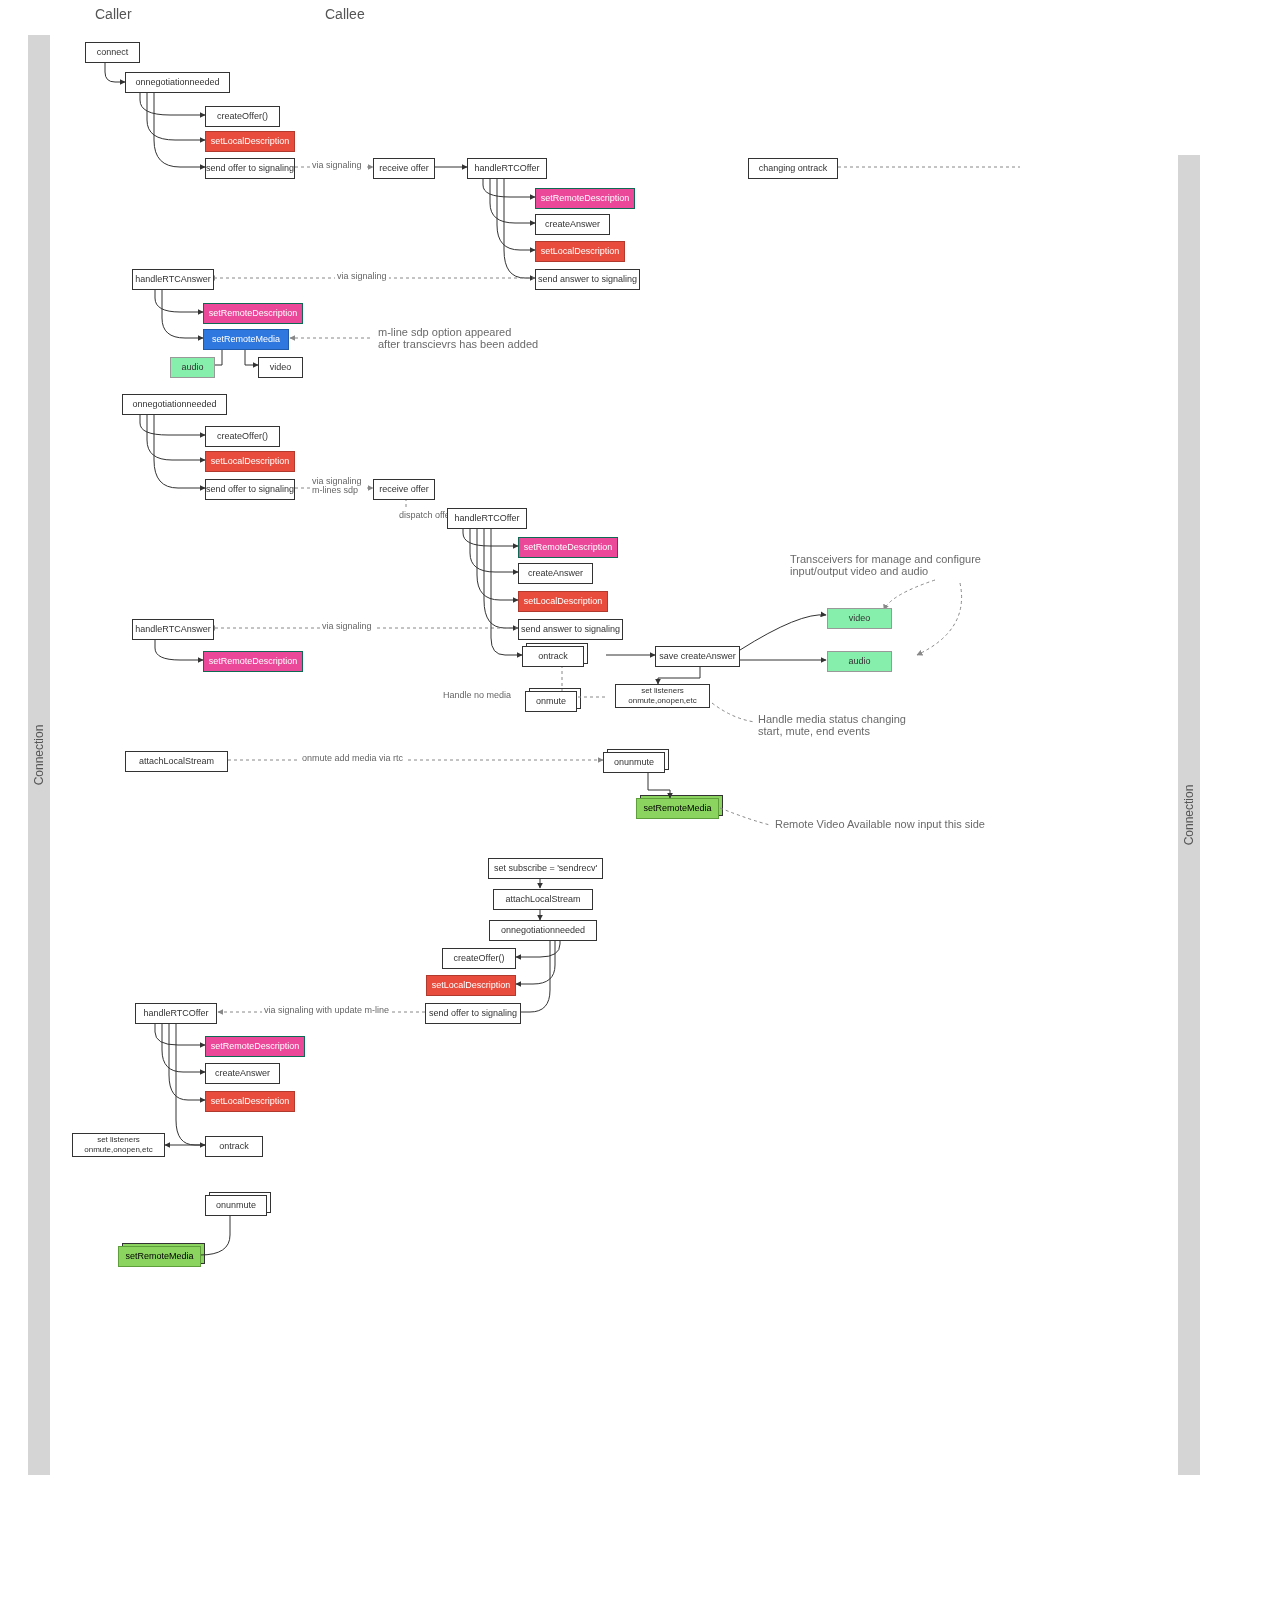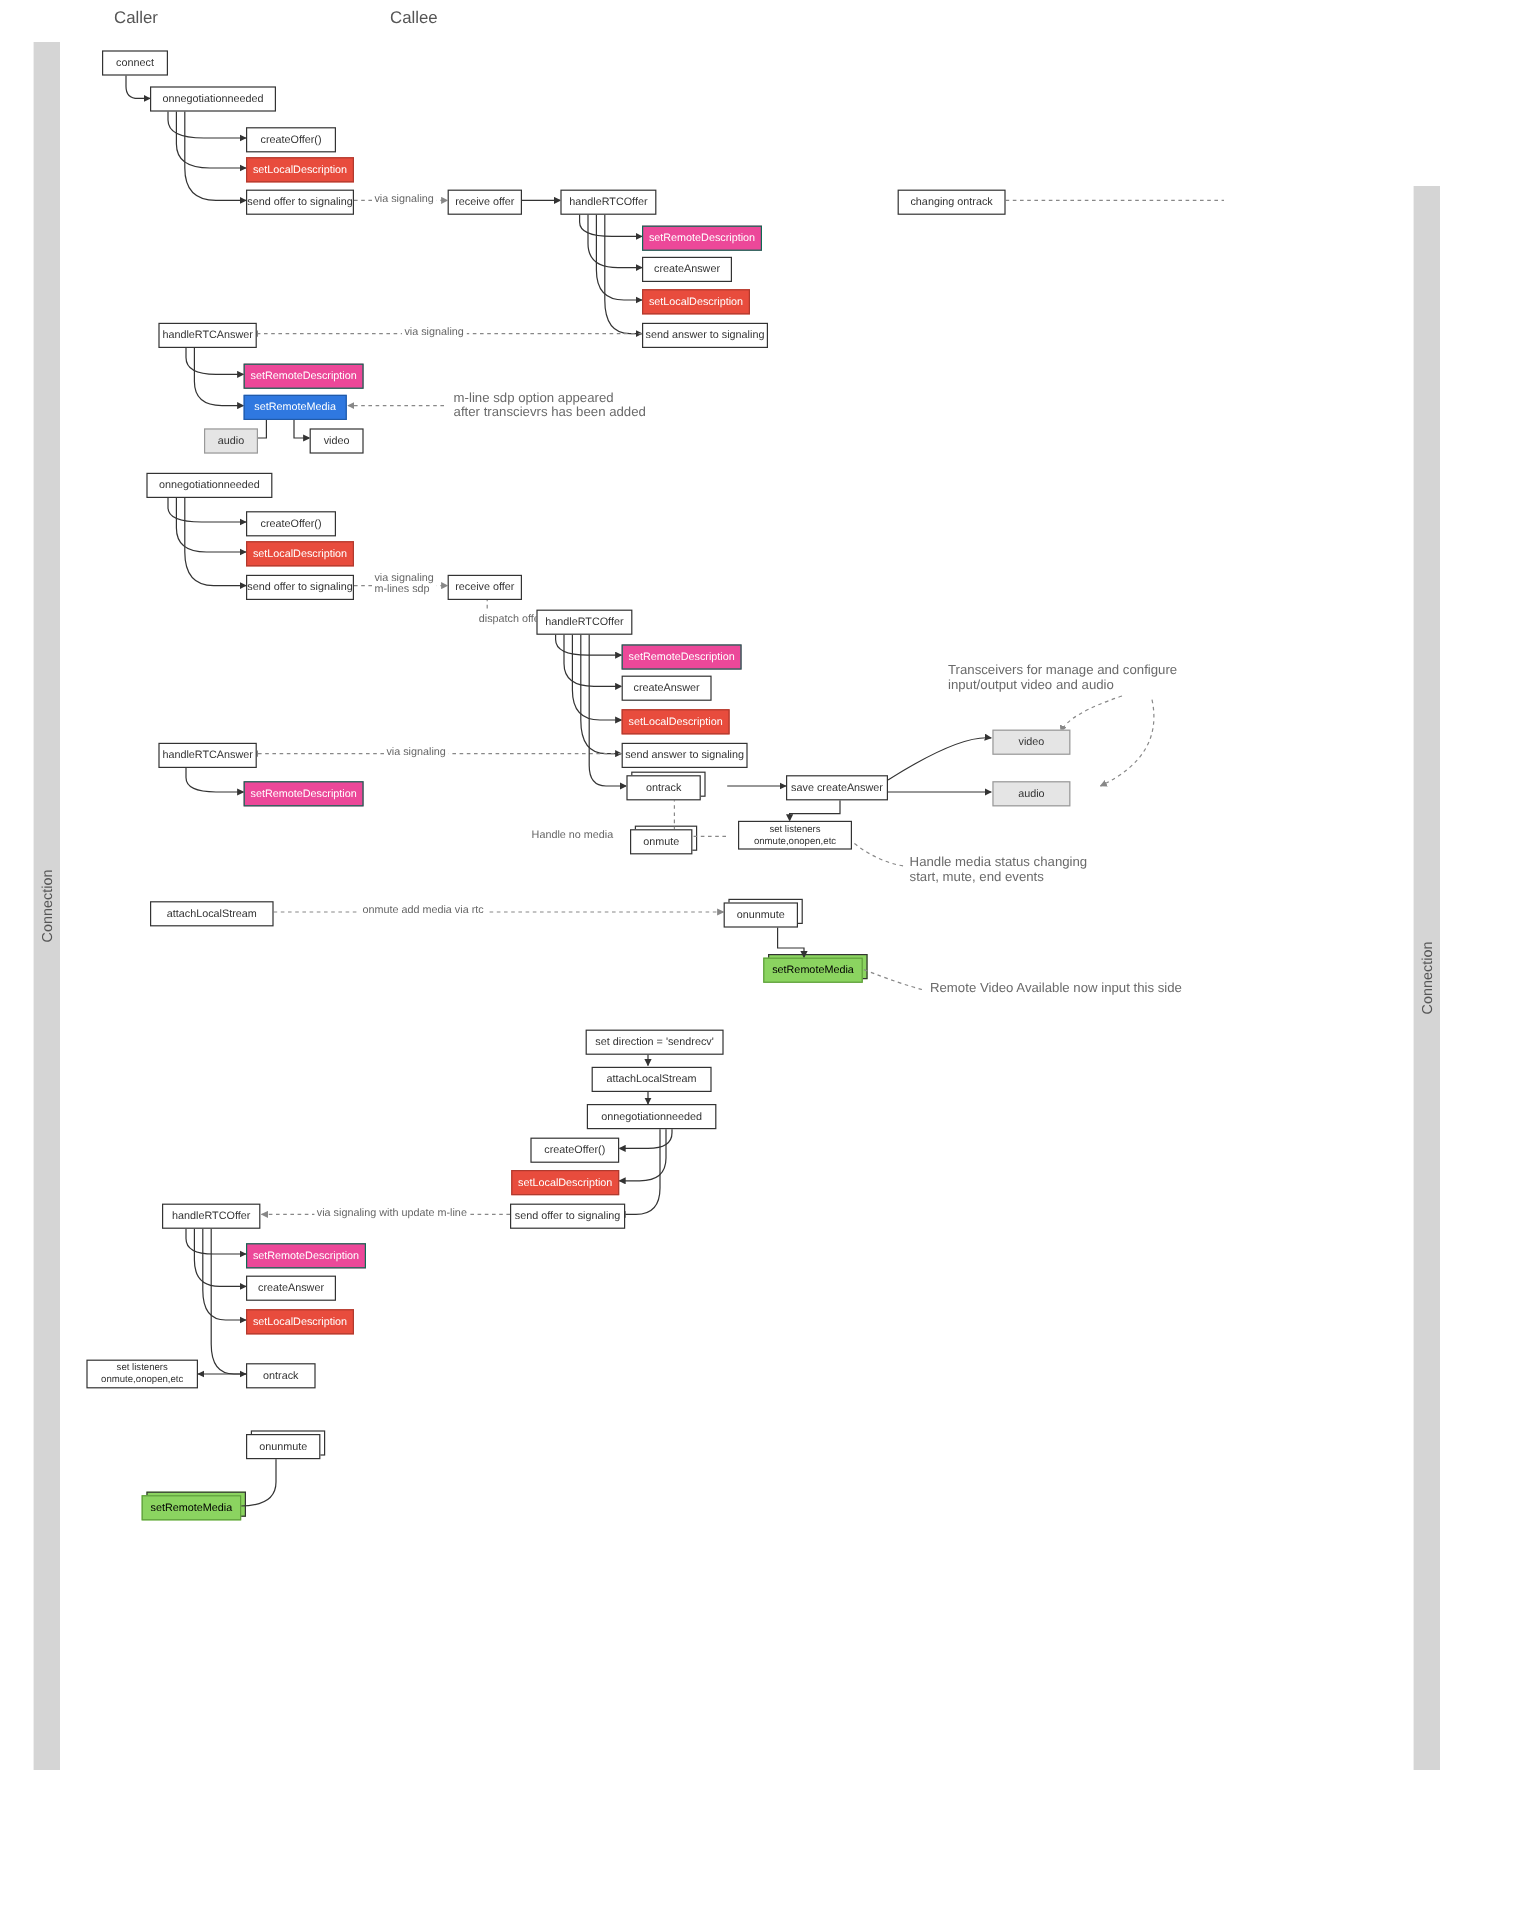--- a/index.html
+++ b/index.html
@@ -43,21 +43,21 @@
     text-align: center;
     display: flex;
     align-items: center;
     justify-content: center;
     white-space: nowrap;
   }
   .node.red { background: #e84c3d; color: #fff; border-color: #b03a2e; }
   .node.teal { background: #ec4899; color: #fff; border-color: #0f6a53; }
   .node.blue { background: #2f78e0; color: #fff; border-color: #215aa8; }
   .node.green { background: #8bd460; color: #000; border-color: #5e9e3b; }
-  .node.grey { background: #e5e5e5; color: #333; border-color: #999; }
+  .node.grey { background: #86efac; color: #333; border-color: #999; }
   .node.stack::before {
     content: "";
     position: absolute;
     left: 3px; top: -4px;
     width: 100%; height: 100%;
     border: 1px solid inherit;
     border: 1px solid #333;
     background: inherit;
     z-index: -1;
   }
@@ -241,21 +241,21 @@
 input/output video and audio</div>
   <div class="annotation" style="left:758px; top:713px; white-space:pre-line">Handle media status changing
 start, mute, end events</div>
 
   <div class="node" style="left:125px; top:751px; width:103px">attachLocalStream</div>
   <div class="edge-label" style="left:300px; top:753px">onmute add media via rtc</div>
   <div class="node stack" style="left:603px; top:752px; width:62px">onunmute</div>
   <div class="node green stack" style="left:636px; top:798px; width:83px">setRemoteMedia</div>
   <div class="annotation" style="left:775px; top:818px">Remote Video Available now input this side</div>
 
-  <div class="node" style="left:488px; top:858px; width:115px">set direction = 'sendrecv'</div>
+  <div class="node" style="left:488px; top:858px; width:115px">set subscribe = 'sendrecv'</div>
   <div class="node" style="left:493px; top:889px; width:100px">attachLocalStream</div>
   <div class="node" style="left:489px; top:920px; width:108px">onnegotiationneeded</div>
   <div class="node" style="left:442px; top:948px; width:74px">createOffer()</div>
   <div class="node red" style="left:426px; top:975px; width:90px">setLocalDescription</div>
   <div class="node" style="left:425px; top:1003px; width:96px">send offer to signaling</div>
 
   <div class="edge-label" style="left:262px; top:1005px">via signaling with update m-line</div>
 
   <div class="node" style="left:135px; top:1003px; width:82px">handleRTCOffer</div>
   <div class="node teal" style="left:205px; top:1036px; width:100px">setRemoteDescription</div>

